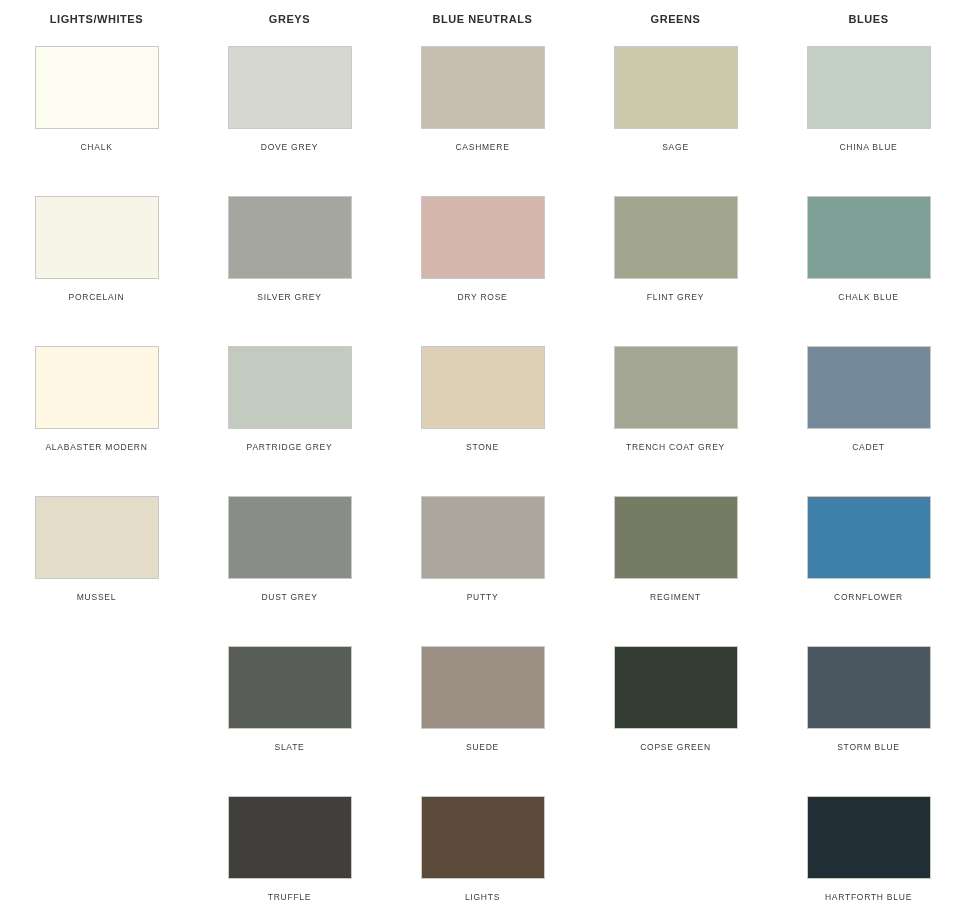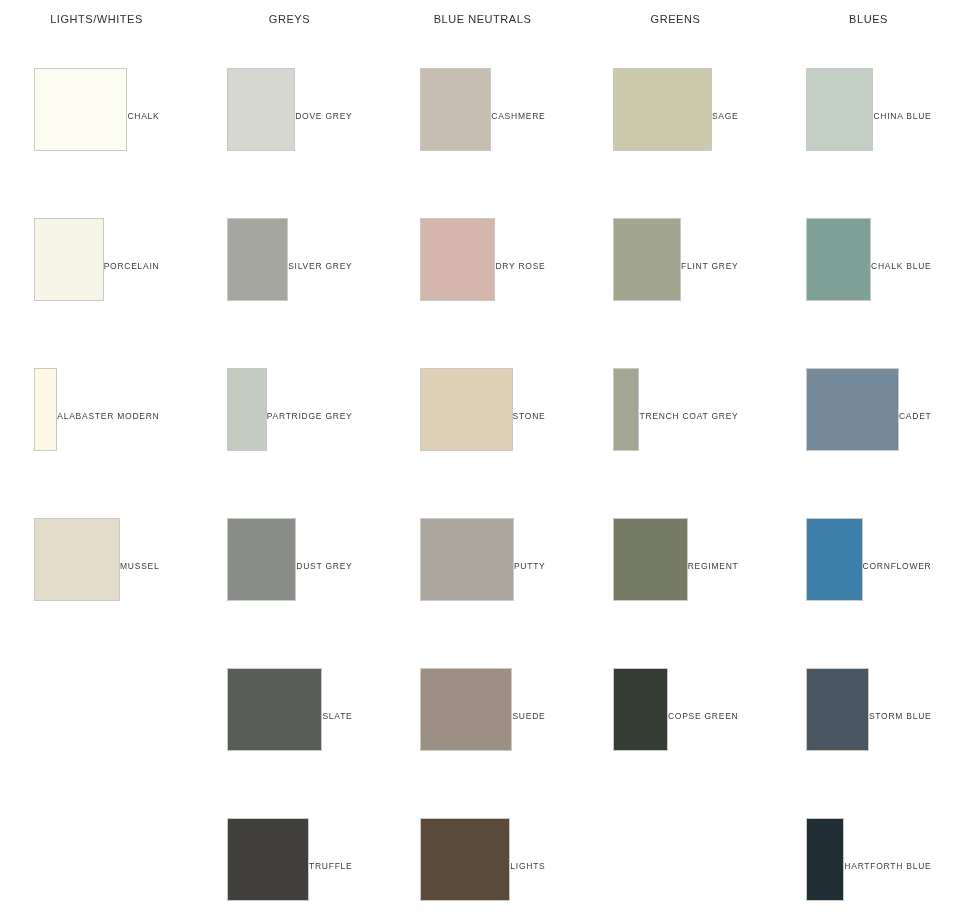--- a/index.html
+++ b/index.html
@@ -24,40 +24,40 @@
   }
   .column {
     width: 193px;
     flex: 0 0 193px;
     display: flex;
     flex-direction: column;
     align-items: center;
   }
   .column-header {
     font-size: 11px;
-    font-weight: normal;
+    font-weight: bold;
     letter-spacing: 0.55px;
     color: #2f2f2f;
     text-align: center;
     height: 22px;
     line-height: 22px;
     white-space: nowrap;
   }
   .swatch-list {
     margin-top: 16px;
     display: flex;
     flex-direction: column;
     align-items: center;
   }
   .swatch-cell {
     width: 126px;
     height: 126px;
     margin-bottom: 24px;
     display: flex;
-    flex-direction: row;
+    flex-direction: column;
     align-items: center;
   }
   .swatch-chip {
     width: 124px;
     height: 83px;
     border: 1px solid #c9c9c5;
     box-sizing: border-box;
   }
   .swatch-label {
     margin-top: 13px;

